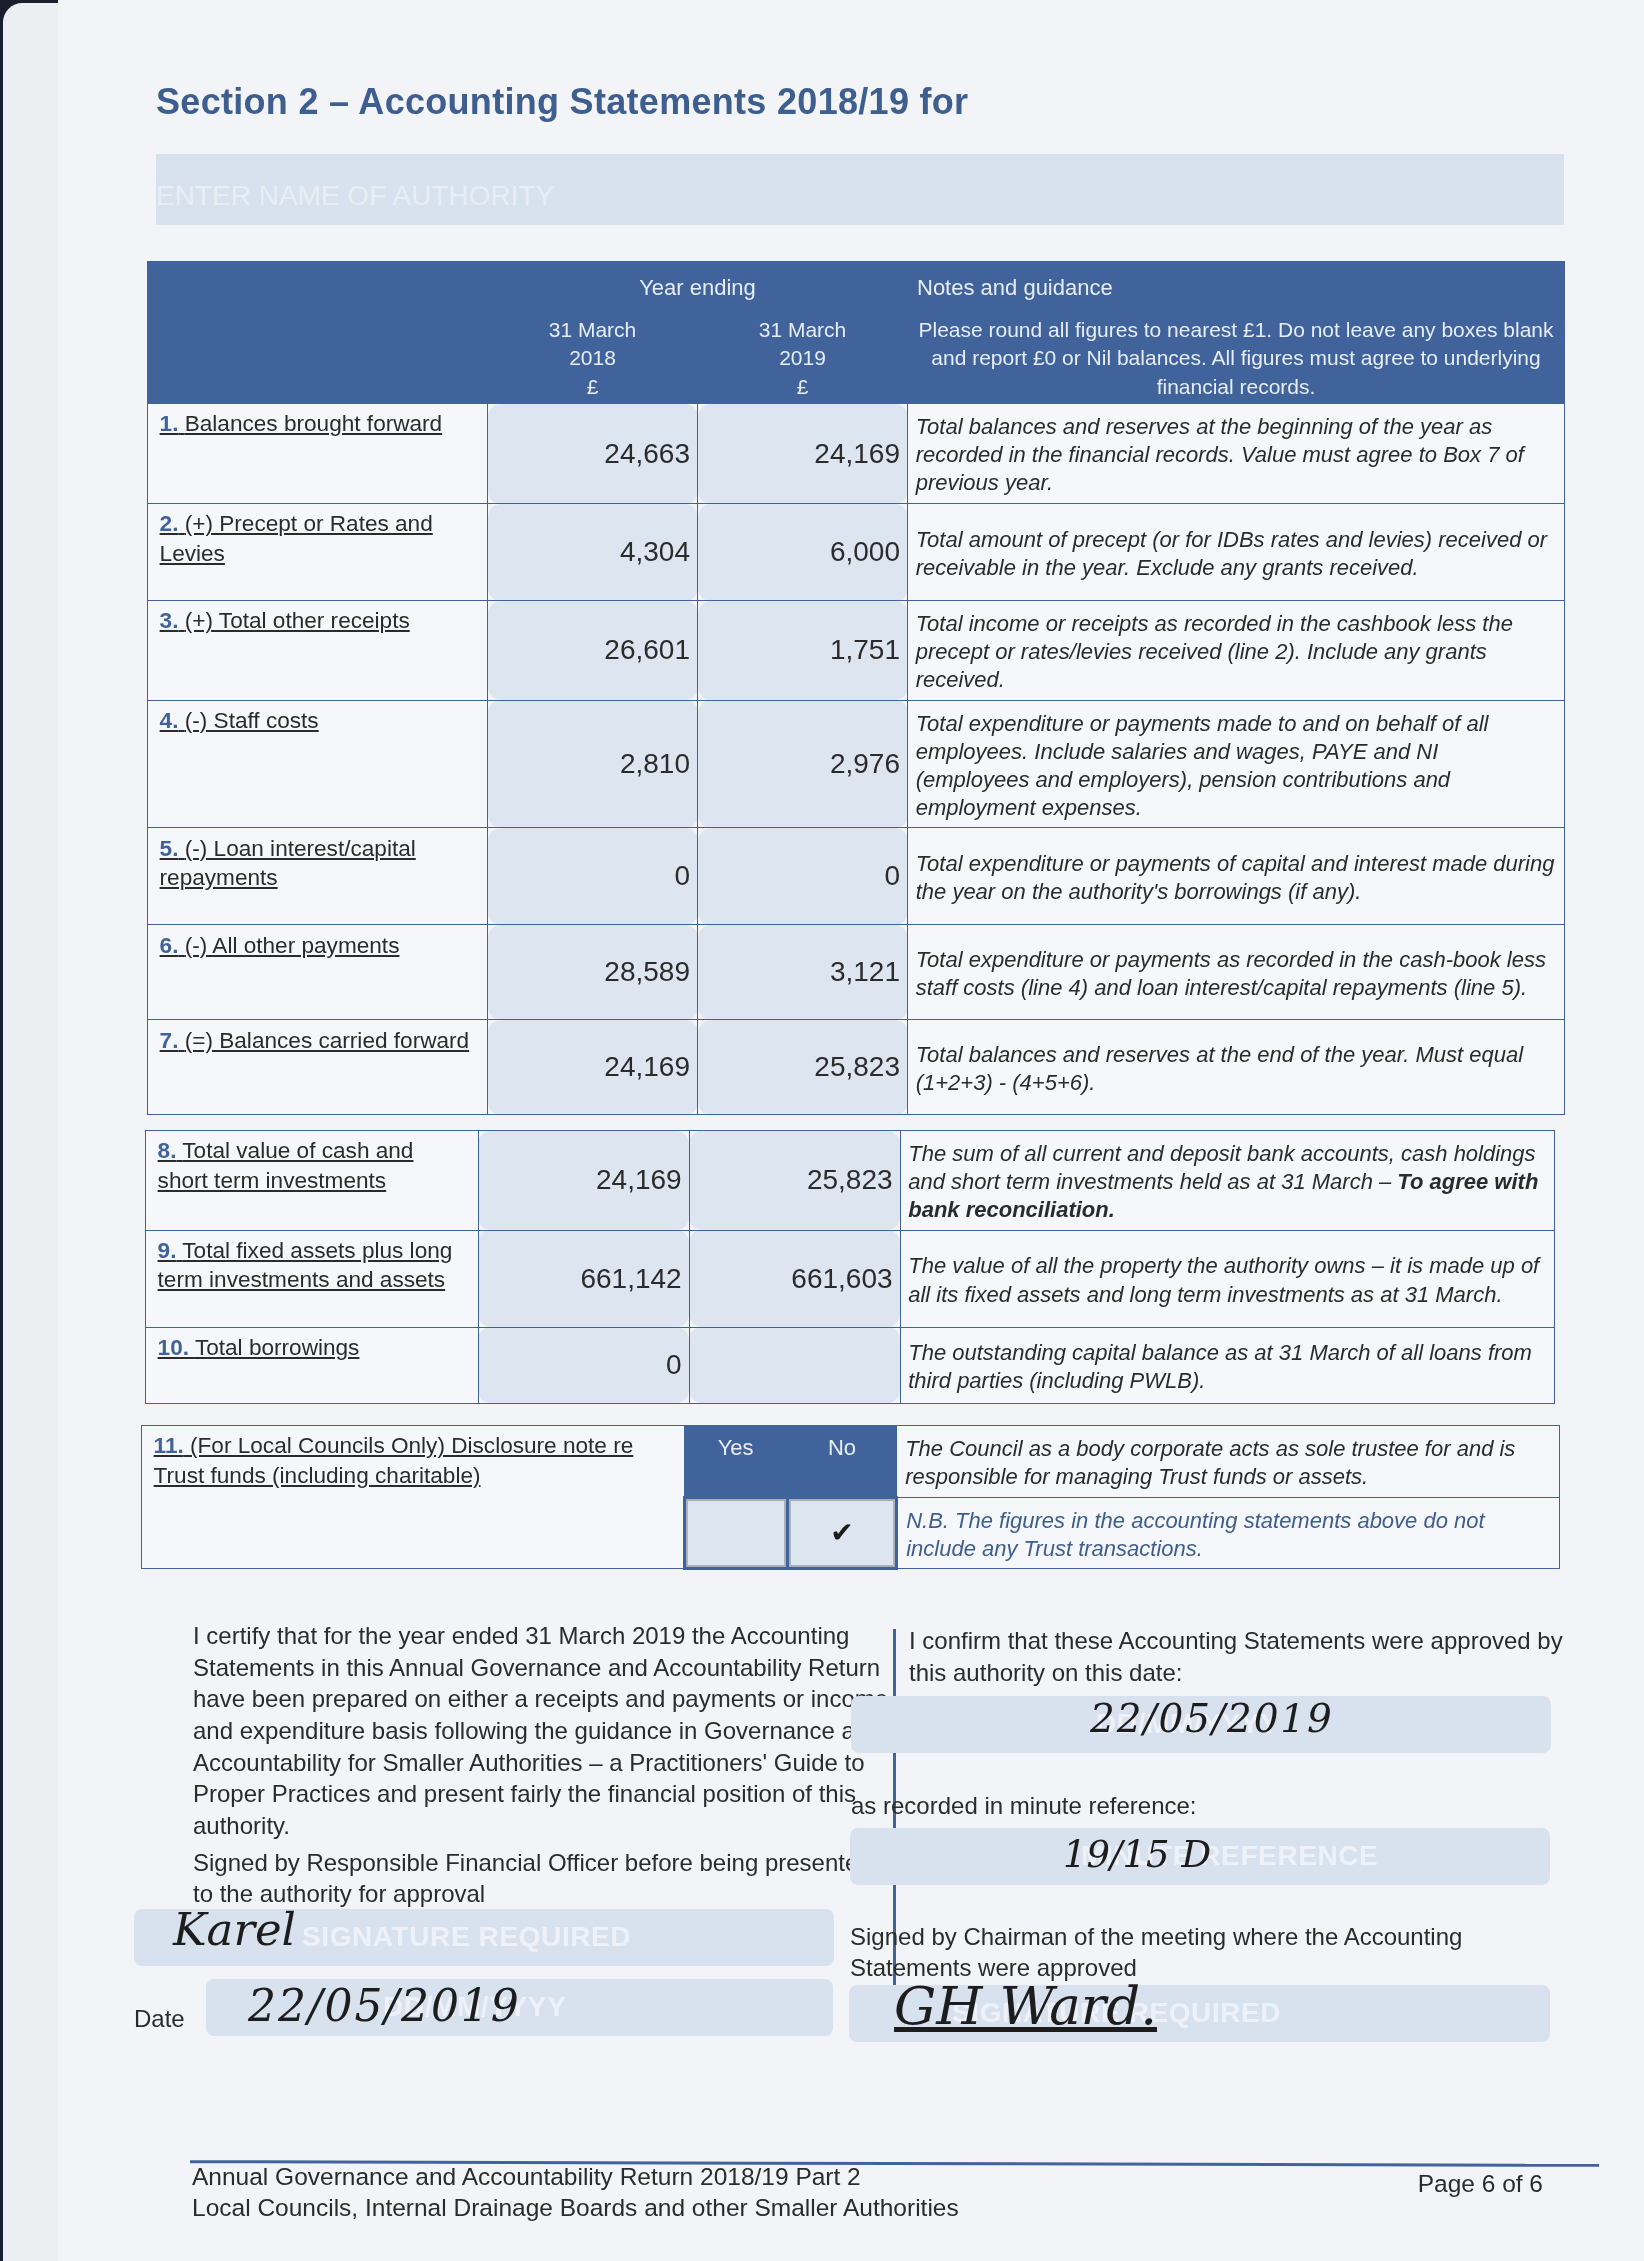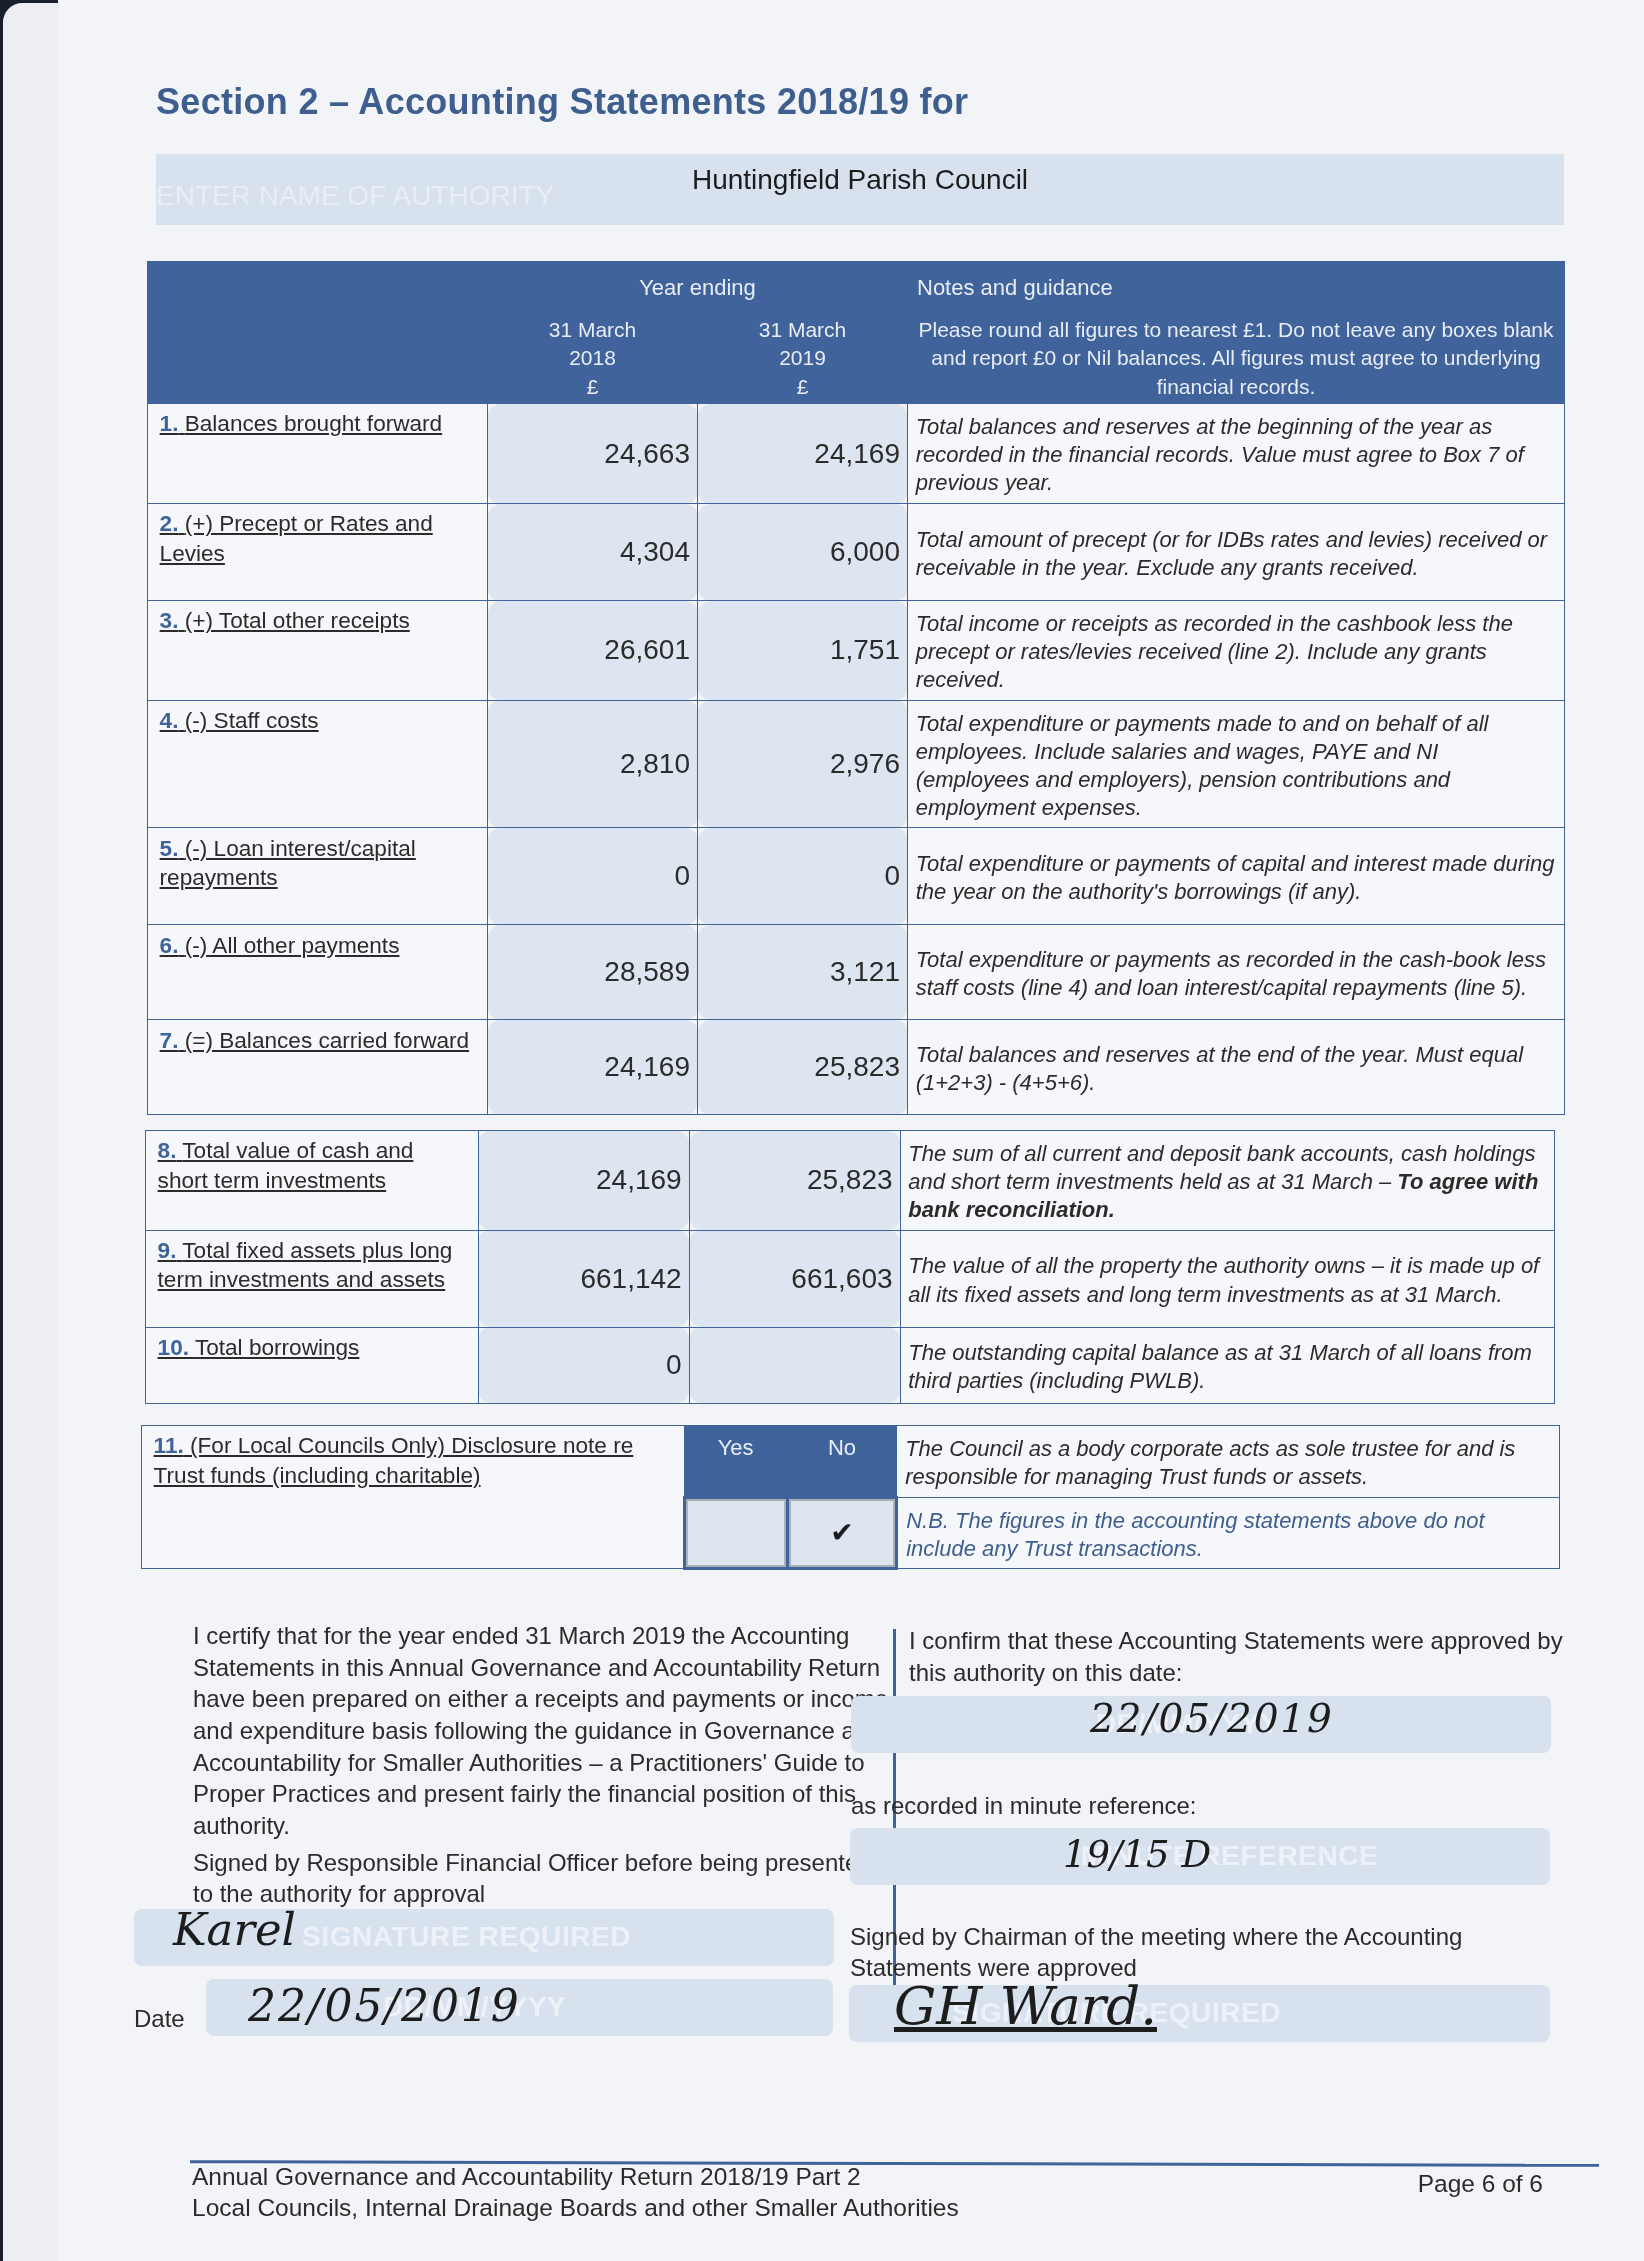--- a/index.html
+++ b/index.html
@@ -53,21 +53,20 @@
 <div class="scan-edge">
     <div class="scan-edge-inner"></div>
   </div>
 
 <div class="page">
 
   <div class="title">Section 2 – Accounting Statements 2018/19 for</div>
 
   <div class="authority-box">
     <div class="authority-placeholder">ENTER NAME OF AUTHORITY</div>
-    <div class="authority-name" style="z-index:1;">Huntingfield Parish Council</div>
   </div>
 
   <table class="main-table">
     <colgroup>
       <col style="width:340px">
         <col style="width:210px">
         <col style="width:210px">
         <col style="width:657px">
     </colgroup>
     <tbody>

